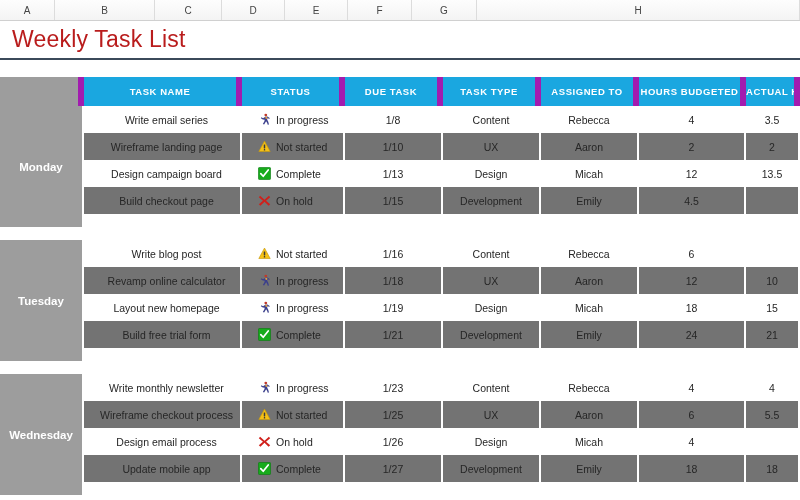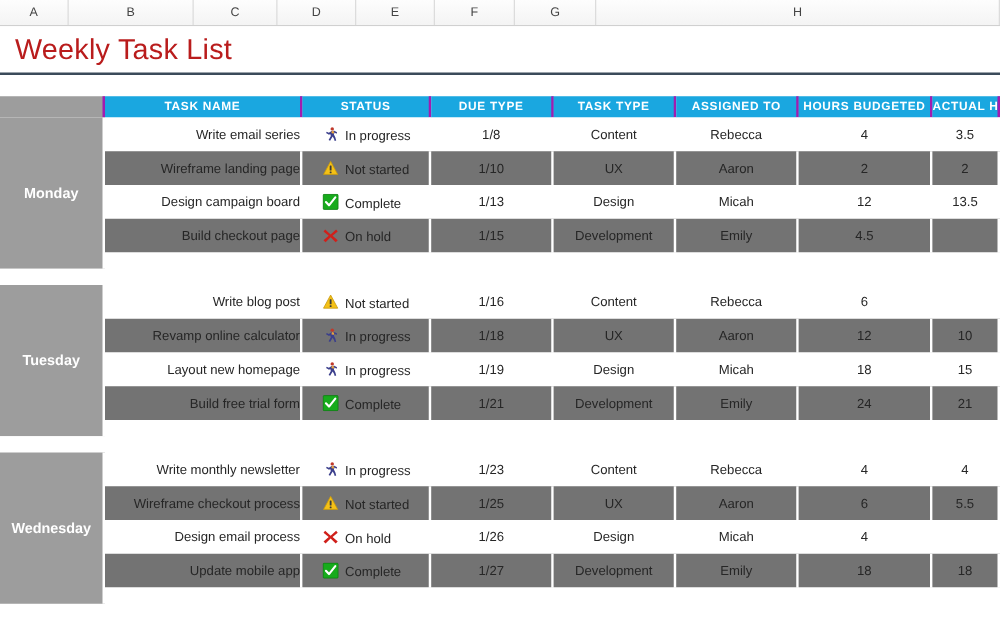--- a/index.html
+++ b/index.html
@@ -41,43 +41,43 @@
   .gap-row{height:17px;width:800px;background:#fff;}
 
   
   .grid{width:800px;border-collapse:separate;border-spacing:0;table-layout:fixed;}
   .grid td,.grid th{padding:0;margin:0;}
 
   .hdrcell{
     background:#1aa7e0;color:#ffffff;
     font-size:9.5px;font-weight:bold;letter-spacing:.55px;
     text-align:center;vertical-align:middle;
-    height:17px;
-    border-right:2px solid #a21caf;
+    height:29px;
+    border-right:6px solid #a21caf;
     box-sizing:border-box;
     white-space:nowrap;overflow:hidden;
   }
   .hdrcell.daycol{background:#9d9d9d;}
 
   .daycell{
     background:#9d9d9d;color:#ffffff;
     font-size:11.5px;font-weight:bold;
     text-align:center;vertical-align:middle;
     border-right:2px solid #ffffff;
     box-sizing:border-box;
   }
   .dayblank{background:#ffffff;height:13px;}
 
   .cell{
     height:27px;font-size:10.5px;color:#262626;
     vertical-align:middle;box-sizing:border-box;
     border-right:2px solid #ffffff;
     white-space:nowrap;overflow:hidden;
   }
-  .cell.taskname{text-align:right;padding-left:9px;margin-top:32px;}
+  .cell.taskname{text-align:center;padding-left:9px;margin-top:32px;}
   .cell.center{text-align:center;}
   .cell.status{text-align:left;padding-left:16px;}
 
   .r-odd  .cell{background:#ffffff;}
   .r-even .cell{background:#737373;}
 
   .pad-row td{height:13px;box-sizing:border-box;}
   .pad-row.r-odd td{background:#ffffff;}
 
   
@@ -119,21 +119,21 @@
         <col style="width:98px">
         <col style="width:98px">
       <col style="width:107px">
         <col style="width:54px">
     </colgroup>
     <thead>
       <tr>
         <th class="hdrcell daycol"></th>
         <th class="hdrcell">TASK NAME</th>
         <th class="hdrcell">STATUS</th>
-        <th class="hdrcell">DUE TYPE</th>
+        <th class="hdrcell">DUE TASK</th>
         <th class="hdrcell">TASK TYPE</th>
         <th class="hdrcell">ASSIGNED TO</th>
         <th class="hdrcell">HOURS BUDGETED</th>
         <th class="hdrcell">ACTUAL HOURS</th>
       </tr>
     </thead>
     <tbody id="tbody">
         <tr class="r-odd">
           <td class="daycell" rowspan="5">Monday</td>
           <td class="cell taskname">Write email series</td>

